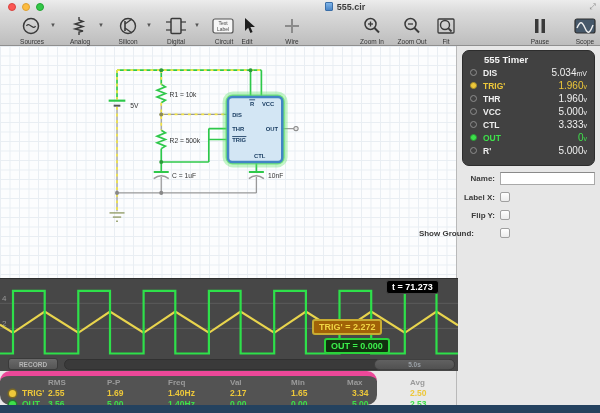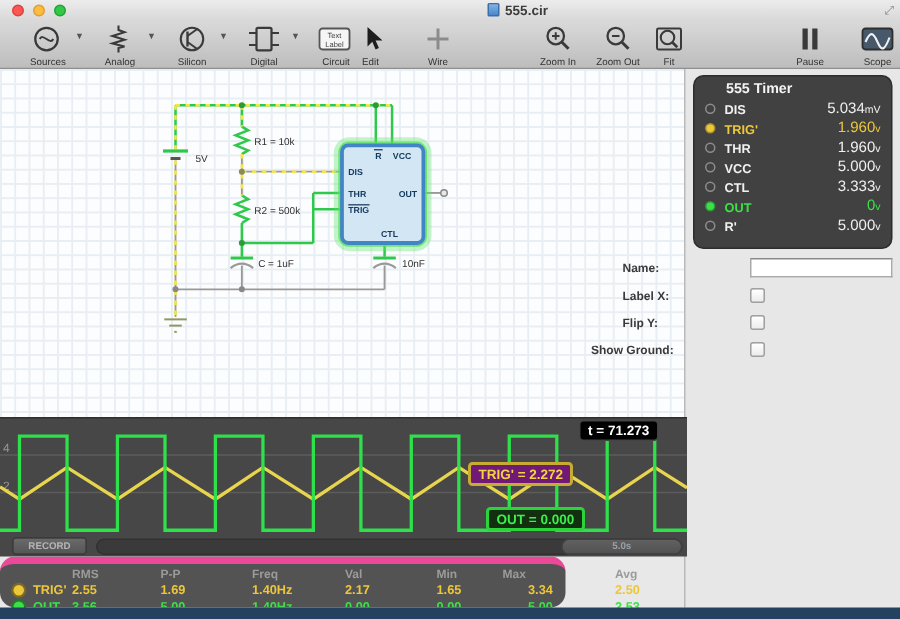--- a/index.html
+++ b/index.html
@@ -42,29 +42,29 @@
   #panel-title { left:484px; top:54px; font-size:9.5px; font-weight:bold; color:#f4f4f4; }
   .sigrow { position:absolute; left:462px; width:133px; height:13px; }
   .radio { position:absolute; left:8px; top:3px; width:7px; height:7px; border:1.5px solid #8d8d8d; border-radius:50%; background:transparent; }
   .radio.on-y { background:#edc73a; border-color:#a8902a; }
   .radio.on-g { background:#3de04a; border-color:#2a9a36; }
   .signame { position:absolute; left:21px; top:2px; font-size:8.5px; font-weight:bold; }
   .sigval { position:absolute; right:8px; top:1px; font-size:10px; }
   .sigunit { font-size:7px; }
   .c-white { color:#f0f0f0; } .c-yellow { color:#edc73a; } .c-green { color:#3de04a; }
 
-  .sblabel { position:absolute; font-size:8px; font-weight:bold; color:#3a3a3a; text-align:left; width:80px; }
+  .sblabel { position:absolute; font-size:8px; font-weight:bold; color:#3a3a3a; text-align:right; width:80px; }
   #name-input { left:500px; top:172px; width:95px; height:13px; border:1px solid #a9a9a9; border-top-color:#8a8a8a; background:#fff; font-size:8px; padding:0 3px; }
   .cb { position:absolute; width:10px; height:10px; background:linear-gradient(#fff,#ececec); border:1px solid #a0a0a0; border-radius:2px; }
 
   
   #scope { left:0; top:278px; width:458px; height:80px; background:#474747; border-top:1px solid #2e2e2e; }
   .badge { position:absolute; font-size:9px; font-weight:bold; border-radius:3px; padding:1px 5px; }
   #t-badge { left:386px; top:280px; background:#000000; color:#fff; border:1px solid #444; }
-  #trig-badge { left:312px; top:308px; background:#701a75; color:#f0d443; border:2px solid #c8ac32; }
+  #trig-badge { left:312px; top:319px; background:#a16207; color:#f0d443; border:2px solid #c8ac32; }
   #out-badge { left:324px; top:338px; background:#12300f; color:#3cf04c; border:2px solid #2ad43a; }
 
   #scrollrow { left:0; top:358px; width:458px; height:13px; background:#474747; }
   #record-btn { left:8px; top:0px; width:50px; height:12px; background:linear-gradient(#6a6a6a,#555); border:1px solid #3a3a3a; border-radius:3px; color:#b5b5b5; font-size:6.5px; font-weight:bold; text-align:center; line-height:11px; }
   #scrolltrack { left:64px; top:1px; width:391px; height:11px; background:#3a3a3a; border:1px solid #313131; border-radius:6px; }
   #scrollthumb { left:374px; top:1px; width:81px; height:11px; background:linear-gradient(#616161,#515151); border:1px solid #404040; border-radius:6px; color:#9aa0a6; font-size:6.5px; font-weight:bold; text-align:center; line-height:10px; }
 
   
   #stats { left:0; top:371px; width:377px; height:34px; background:#535353; border-top:5px solid #ec4899;border-radius:10px; }
   .th { position:absolute; top:2px; font-size:8px; font-weight:bold; color:#9b9b9b; }
@@ -344,21 +344,21 @@
     <div id="scrolltrack" class="abs"></div>
     <div id="scrollthumb" class="abs">5.0s</div>
   </div>
 
   <div id="stats" class="abs">
     <span class="th" style="left:48px">RMS</span>
     <span class="th" style="left:107px">P-P</span>
     <span class="th" style="left:168px">Freq</span>
     <span class="th" style="left:230px">Val</span>
     <span class="th" style="left:291px">Min</span>
-    <span class="th" style="left:335px">Max</span>
+    <span class="th" style="left:347px">Max</span>
     <span class="th" style="left:410px">Avg</span>
 
     <div>
       <span class="rowdot dot-y" style="left:9px; top:14px"></span>
       <span class="td c-yellow" style="left:22px; top:12px">TRIG'</span>
       <span class="td c-yellow" style="left:48px; top:12px">2.55</span>
       <span class="td c-yellow" style="left:107px; top:12px">1.69</span>
       <span class="td c-yellow" style="left:168px; top:12px">1.40Hz</span>
       <span class="td c-yellow" style="left:230px; top:12px">2.17</span>
       <span class="td c-yellow" style="left:291px; top:12px">1.65</span>

